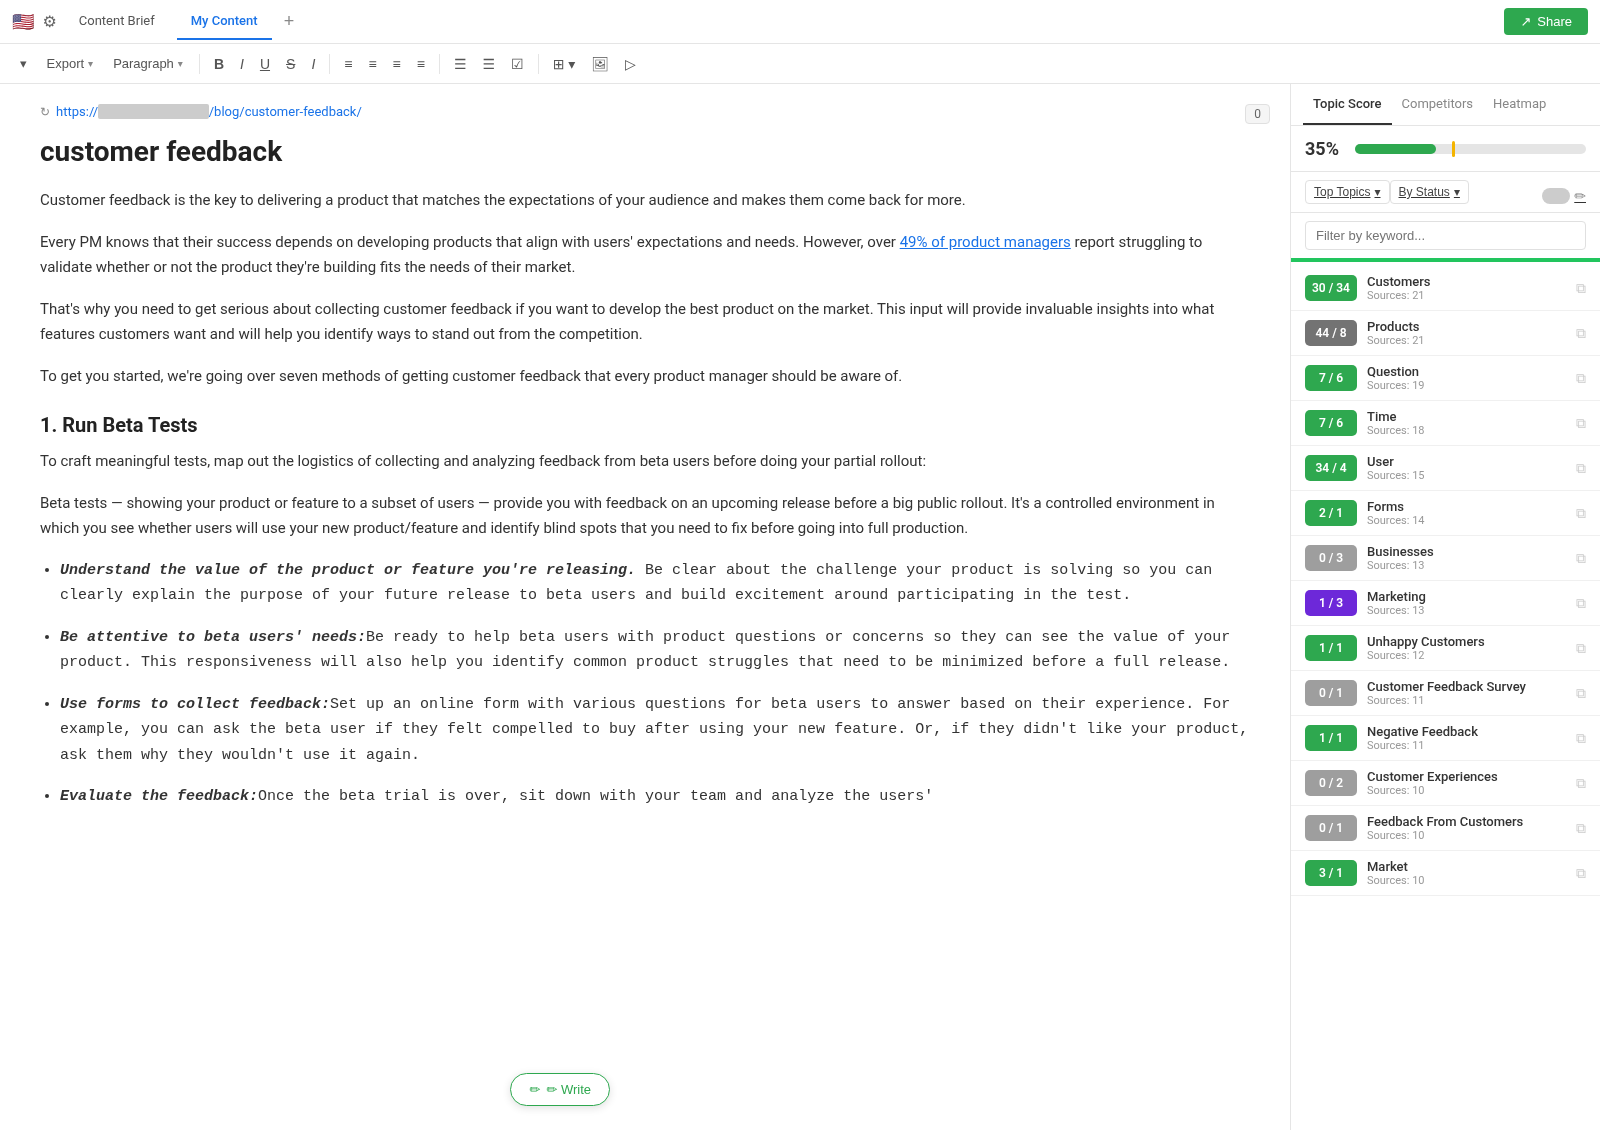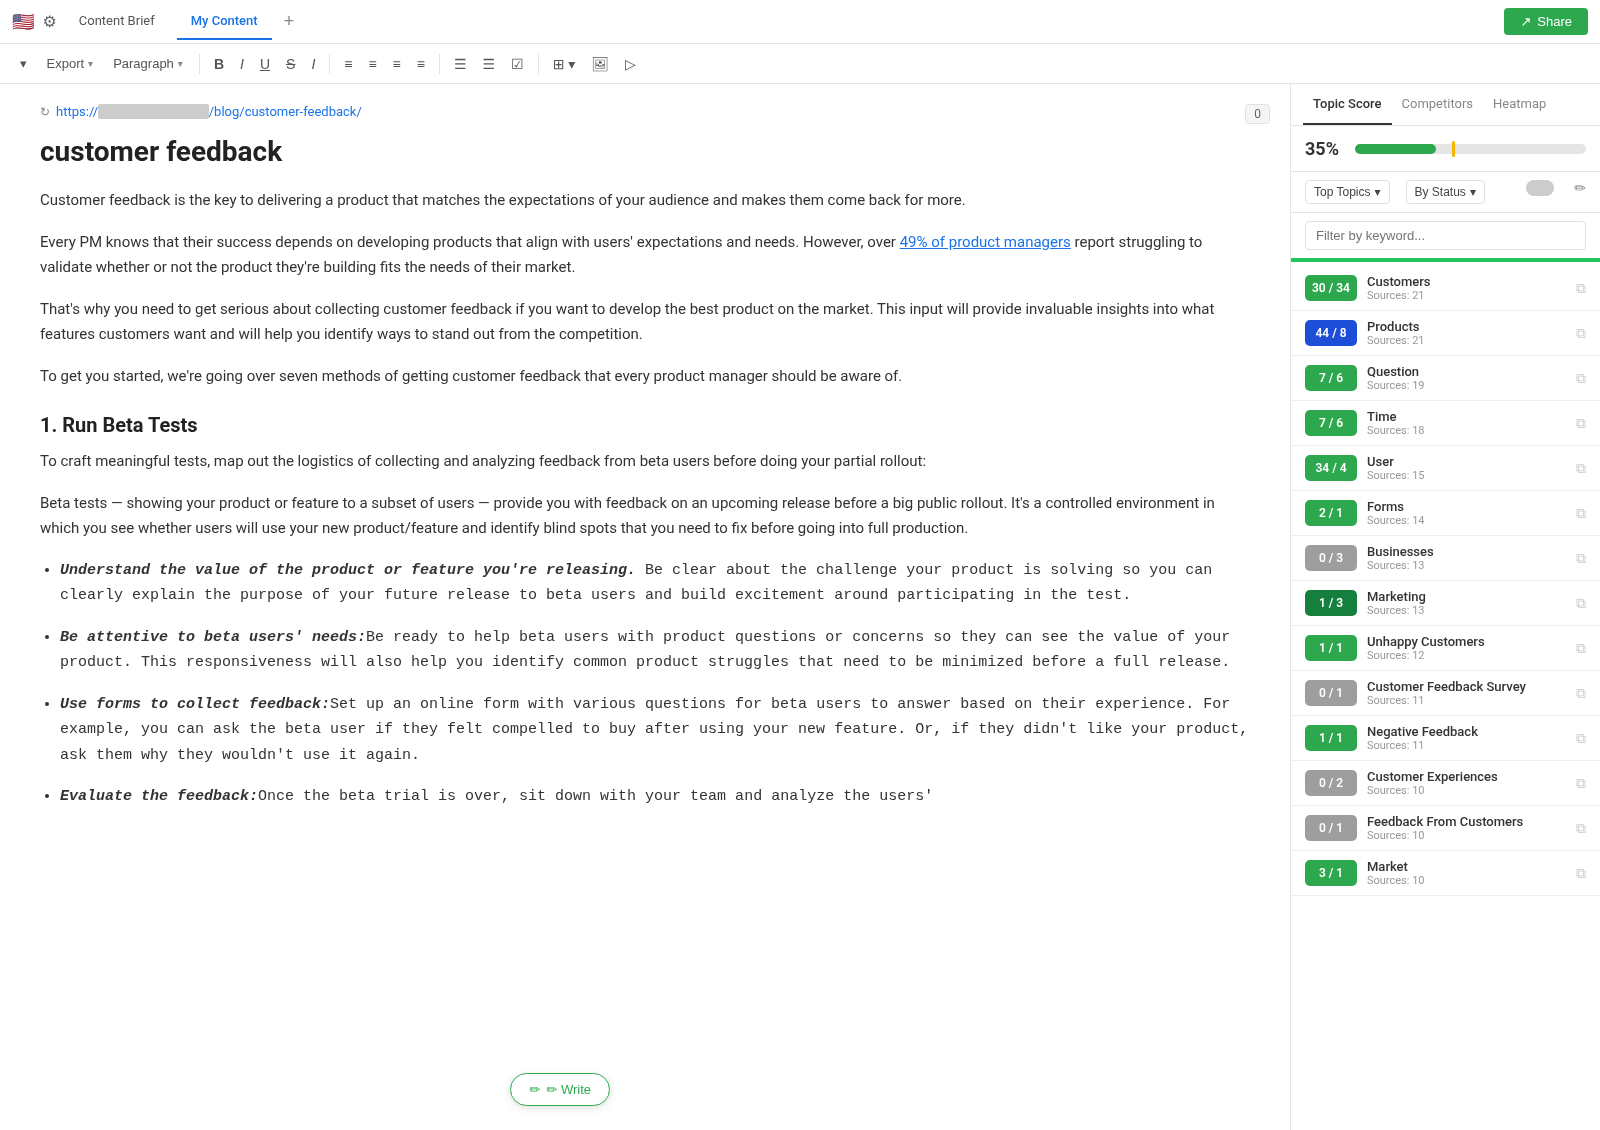--- a/index.html
+++ b/index.html
@@ -51,36 +51,36 @@
 
     
     .score-section { padding: 12px 14px; border-bottom: 1px solid #e5e5e5; }
     .score-row { display: flex; align-items: center; gap: 10px; }
     .score-pct { font-size: 18px; font-weight: 700; color: #333; min-width: 40px; }
     .score-bar-container { flex: 1; height: 10px; background: #e5e5e5; border-radius: 5px; overflow: visible; position: relative; }
     .score-bar-fill { height: 100%; background: #2ea84f; border-radius: 5px; }
     .score-marker { position: absolute; top: -3px; width: 3px; height: 16px; background: #f4b400; border-radius: 2px; }
 
     
-    .filter-row { display: flex; align-items: flex-start; padding: 8px 14px; gap: 16px; border-bottom: 1px solid #e5e5e5; }
+    .filter-row { display: flex; align-items: flex-end; padding: 8px 14px; gap: 0; border-bottom: 1px solid #e5e5e5; text-decoration: underline; }
     .filter-dropdown { display: flex; align-items: center; gap: 4px; padding: 4px 8px; border: 1px solid #e0e0e0; border-radius: 4px; font-size: 12px; color: #444; cursor: pointer; background: #fff; }
     .toggle-switch { width: 28px; height: 16px; background: #ccc; border-radius: 8px; position: relative; cursor: pointer; margin-left: auto; }
     .edit-icon { color: #888; font-size: 14px; cursor: pointer; margin-left: 4px; }
 
     
     .search-section { padding: 8px 14px; border-bottom: 4px solid #22c55e; }
     .search-input { width: 100%; padding: 6px 10px; border: 1px solid #e0e0e0; border-radius: 4px; font-size: 13px; color: #999; outline: none; }
 
     
     .topics-list { flex: 1; overflow-y: auto; padding: 4px 0; }
     .topic-item { display: flex; align-items: center; padding: 8px 14px; gap: 10px; border-bottom: 1px solid #f0f0f0; }
     .topic-badge { min-width: 52px; height: 26px; border-radius: 5px; display: flex; align-items: center; justify-content: center; font-size: 12px; font-weight: 600; color: #fff; }
     .badge-green { background: #2ea84f; }
-    .badge-red { background: #1d4ed8; }
-    .badge-orange { background: #15803d; }
+    .badge-red { background: #737373; }
+    .badge-orange { background: #6d28d9; }
     .badge-gray { background: #9e9e9e; color: #fff; }
     .topic-info { flex: 1; }
     .topic-name { font-size: 13px; font-weight: 500; color: #333; }
     .topic-sources { font-size: 11px; color: #999; }
     .topic-copy-icon { color: #ccc; font-size: 14px; cursor: pointer; }
   </style>
 </head>
 <body>
 
 <div class="top-bar">

